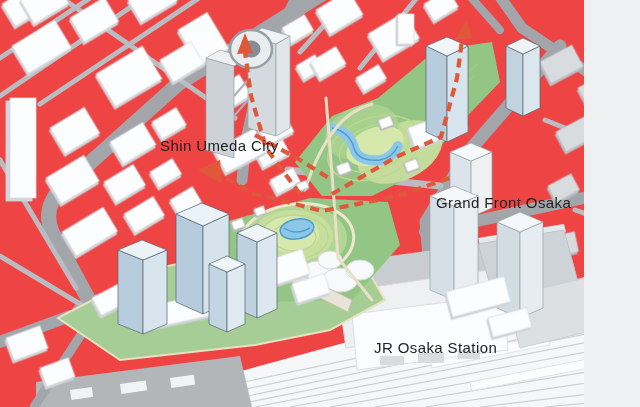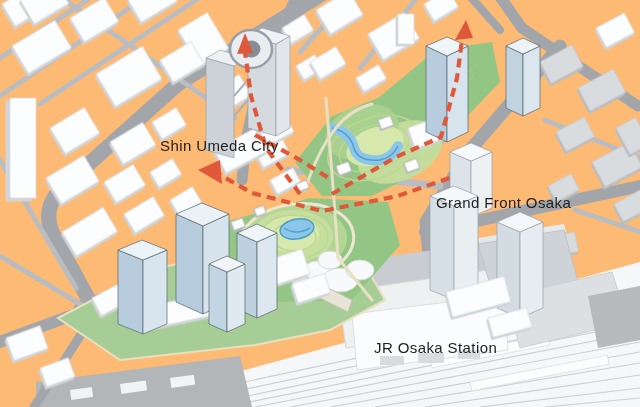--- a/index.html
+++ b/index.html
@@ -1,16 +1,16 @@
 <!DOCTYPE html>
 <html><head>
 <meta charset="utf-8">
 <style>
   html,body{margin:0;padding:0;background:#eef0f2;}
-  #stage{position:relative;width:640px;height:407px;overflow:hidden;background:#fdba74;}
+  #stage{position:relative;width:584px;height:407px;overflow:hidden;background:#ef4444;}
   svg{display:block;}
   .blk{fill:#fcfdfe;stroke:#d8dbde;stroke-width:.8;filter:drop-shadow(-2px 2px 0 #d0d4d7);}
   .gblk{fill:#d9dcdf;stroke:#c6c9cc;stroke-width:.8;filter:drop-shadow(-2px 2px 0 #b9bdc0);}
   .pav{fill:#fdfdfe;stroke:#aab1b7;stroke-width:.8;filter:drop-shadow(-1px 1px 0 #b8bec4);}
   .road{fill:none;stroke:#a2a6ab;stroke-linejoin:round;stroke-linecap:round;}
   .mroad{fill:none;stroke:#b9bdc1;stroke-linecap:round;}
   .rail{fill:none;stroke:#ccd0d3;stroke-width:1.2;}
   .contour{fill:none;stroke:#bcd791;stroke-width:1.4;}
   .hatch{fill:none;stroke:#9fc985;stroke-width:1.2;}
   .path-tan{fill:none;stroke:#e8e0c4;stroke-width:3;stroke-linecap:round;}

